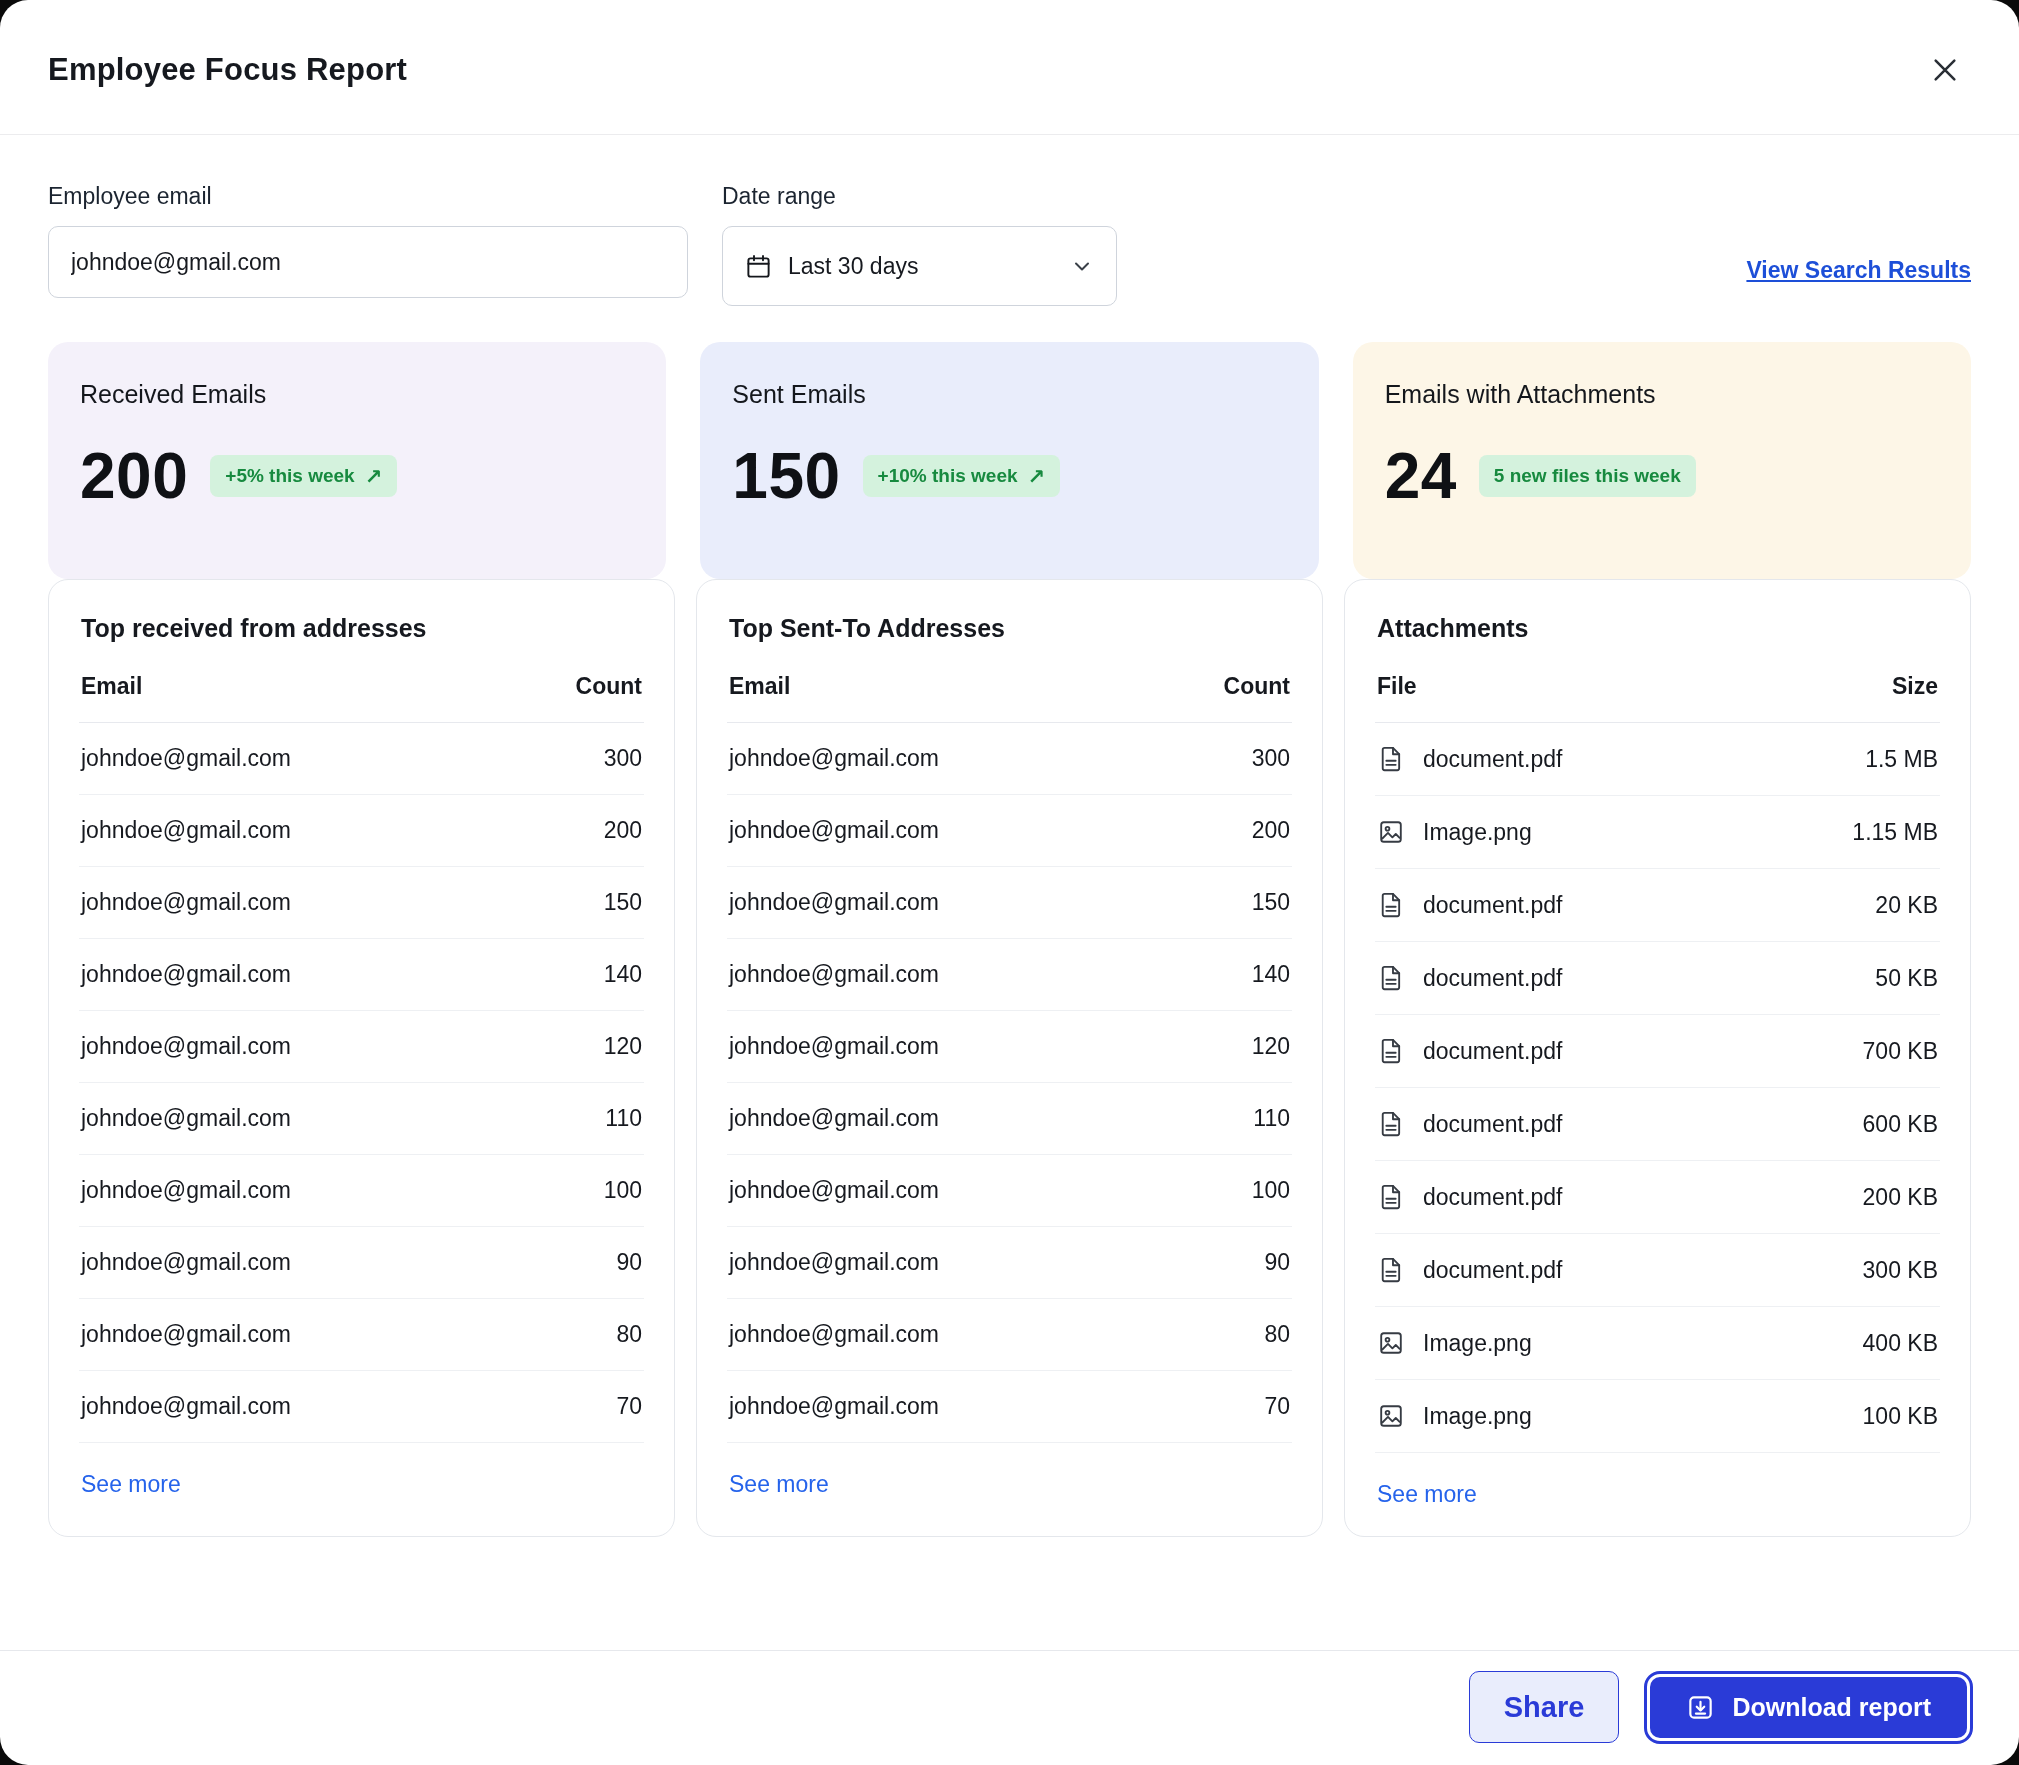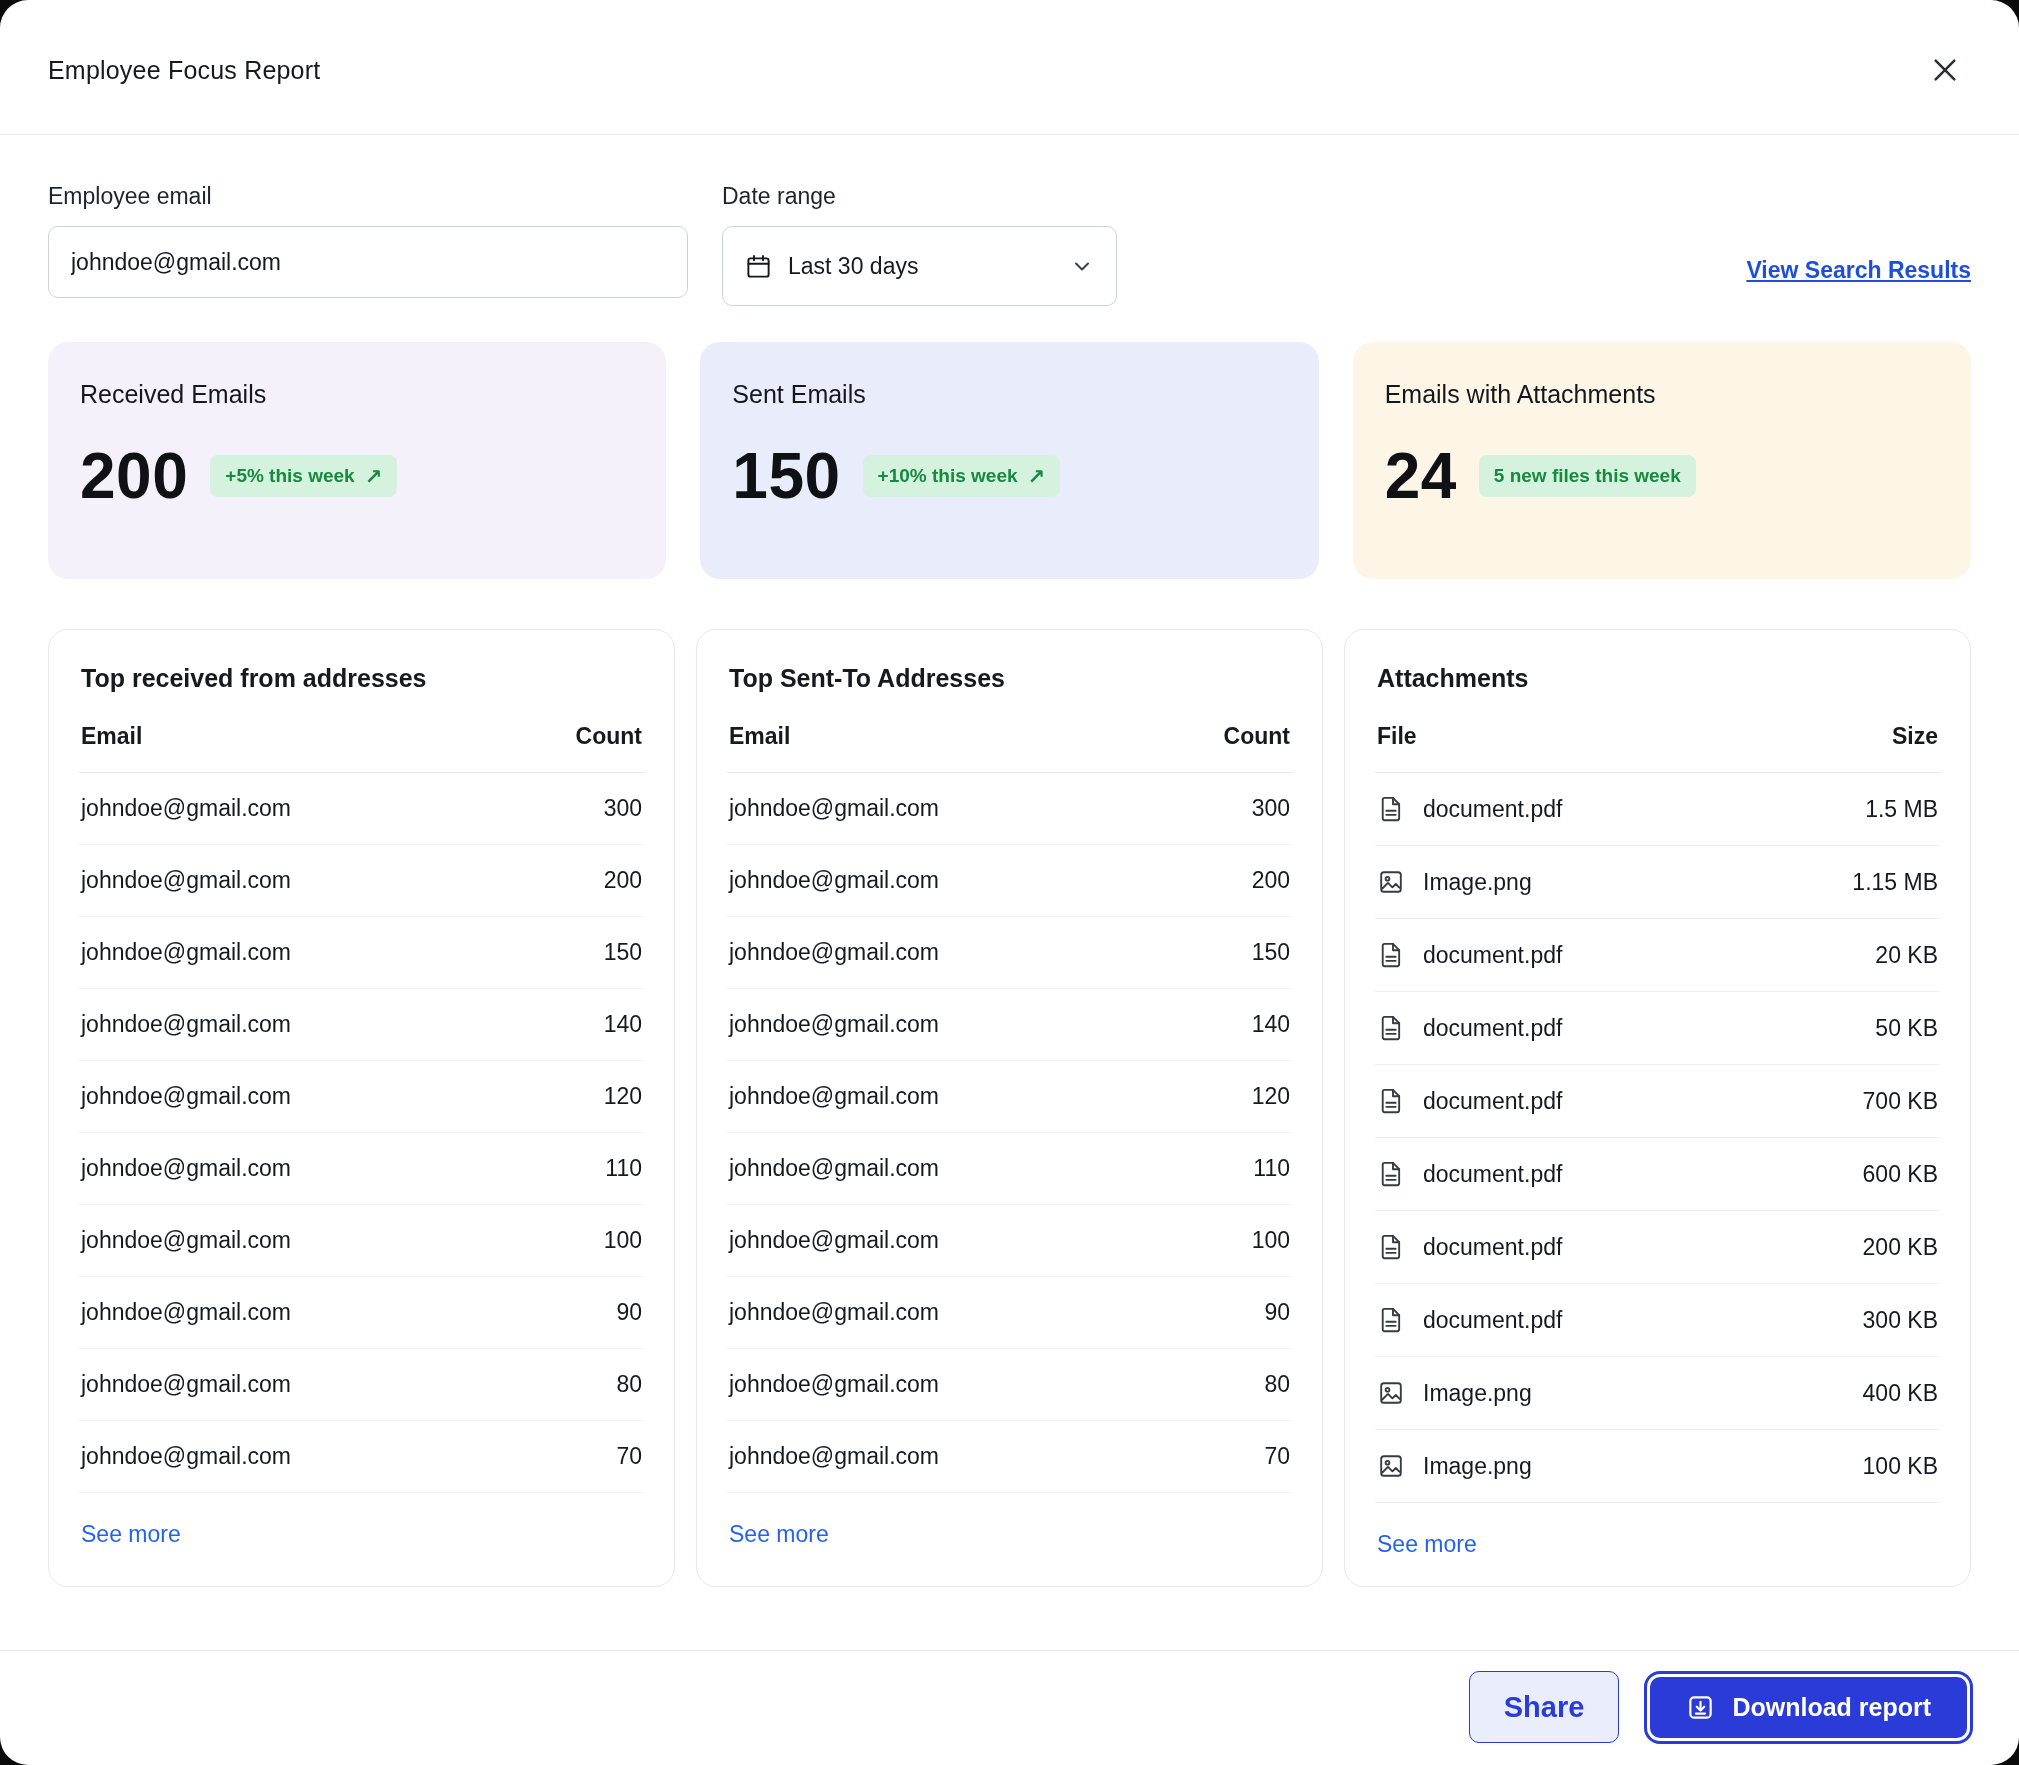--- a/index.html
+++ b/index.html
@@ -15,21 +15,21 @@
     border-radius: 28px;
     display: flex; flex-direction: column;
     overflow: hidden;
   }
   
   .modal-header {
     display: flex; align-items: center; justify-content: space-between;
     padding: 48px 52px 42px 48px;
     border-bottom: 1px solid #ececee;
   }
-  .modal-title { font-size: 25px; font-weight: 400; letter-spacing: .2px; }
+  .modal-title { font-size: 31px; font-weight: 700; letter-spacing: .2px; }
   .close-btn {
     background: none; border: none; cursor: pointer;
     width: 44px; height: 44px; display: flex; align-items: center; justify-content: center;
   }
   
   .content { flex: 1; padding: 48px 48px 0 48px; }
   .form-row { display: flex; align-items: flex-start; }
   .field { display: flex; flex-direction: column; }
   .field-label { font-size: 23px; color: #1b2430; margin-bottom: 16px; }
   .text-input {
@@ -62,21 +62,21 @@
   .stat-value { font-size: 64px; font-weight: 800; color: #0f1115; letter-spacing: .5px; }
   .badge {
     background: var(--badge_bg, #d4f2dd); color: var(--badge_text, #178a3f);
     font-size: 19px; font-weight: 600;
     padding: 10px 15px; border-radius: 8px;
     display: inline-flex; align-items: center; gap: 10px; white-space: nowrap;
   }
   .badge .arrow { font-size: 21px; line-height: 1; }
   .badge .arrow:empty { display: none; }
   
-  .tables-row { display: flex; gap: 21px; margin-top: 50px; }
+  .tables-row { display: flex; gap: 21px; }
   .panel {
     flex: 1; background: #fff;
     border: 1px solid #e4e7ec; border-radius: 20px;
     padding: 34px 30px 28px 30px;
   }
   .panel-title { font-size: 25px; font-weight: 700; margin-bottom: 30px; padding-left: 2px; }
   .thead {
     display: flex; justify-content: space-between;
     font-size: 23px; font-weight: 700;
     padding: 0 2px 22px 2px; border-bottom: 1px solid #e7e9ee;

